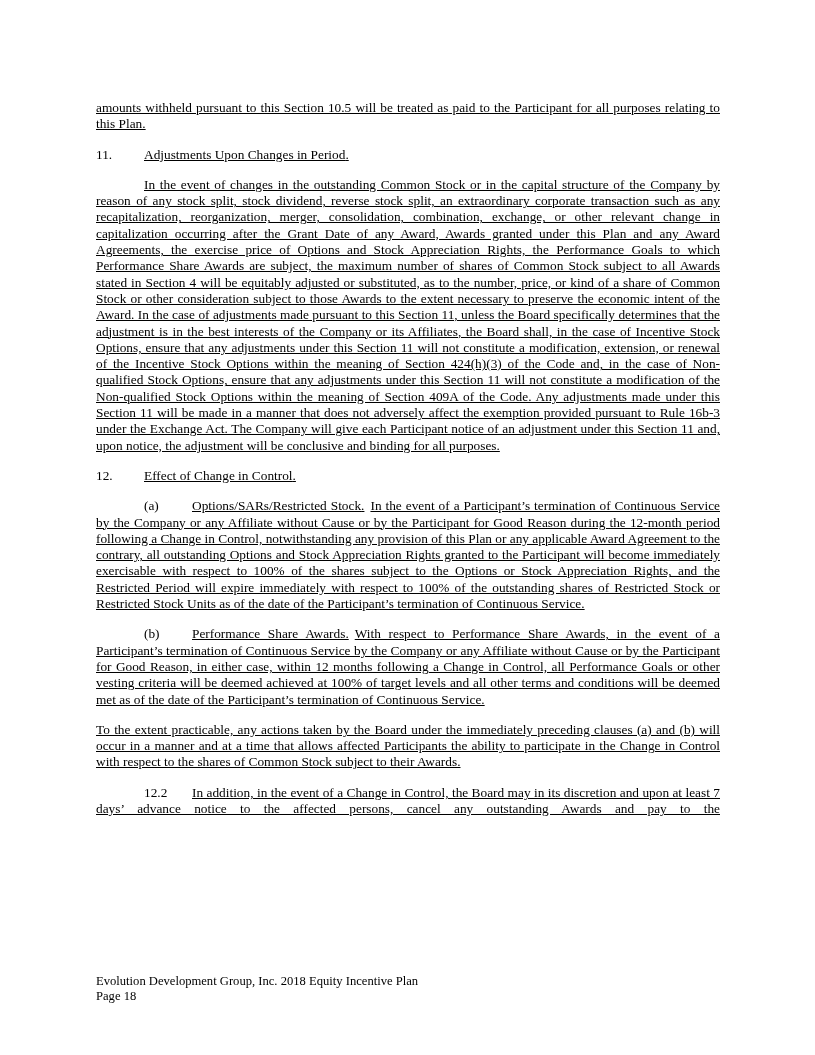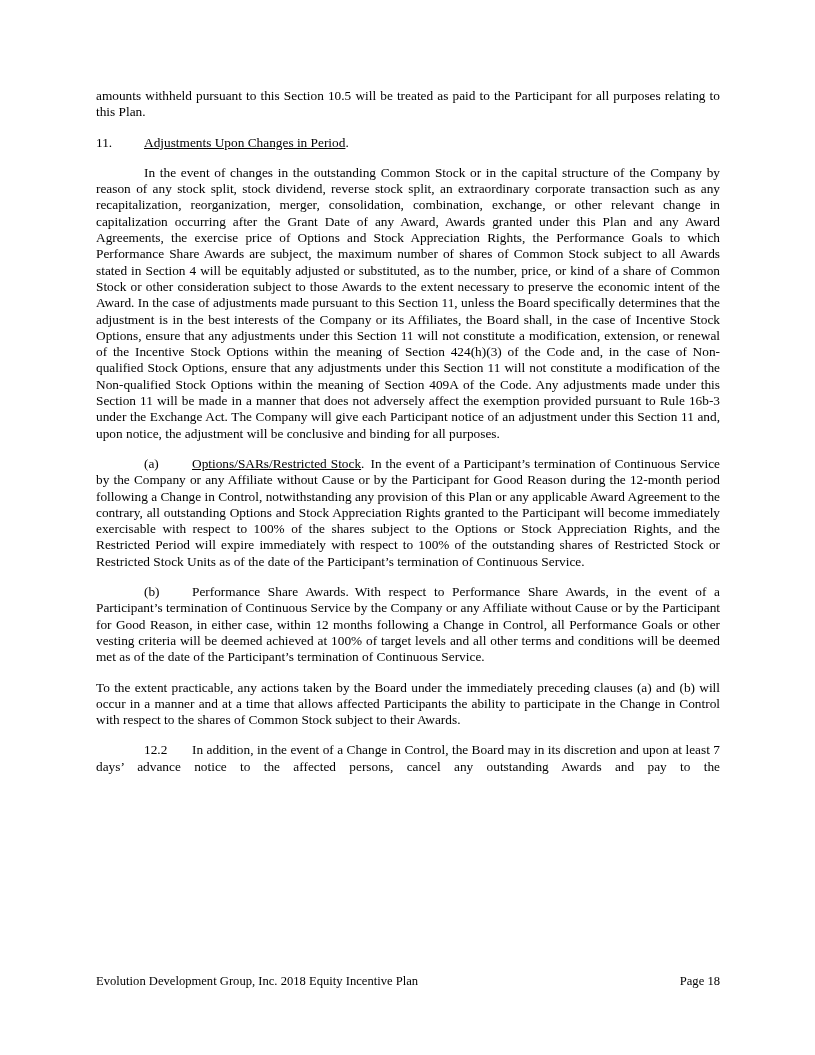--- a/index.html
+++ b/index.html
@@ -10,22 +10,23 @@
     background: #ffffff;
     overflow: hidden;
     font-family: "Liberation Serif", "DejaVu Serif", serif;
     font-size: 13.33px;
     line-height: 16.3px;
     color: #000000;
   }
   .content {
     position: absolute;
     left: 96px;
-    top: 88px;
+    top: 100px;
     width: 624px;
+    text-decoration: underline;
   }
   .block {
     margin: 14px 0 0 0;
     text-align: justify;
   }
   .block:first-child { margin-top: 0; }
   .indent { text-indent: 48px; }
   .tab-label {
     display: inline-block;
     width: 48px;
@@ -36,34 +37,36 @@
   .continued { text-align-last: justify; }
   .footer {
     position: absolute;
     left: 96px;
     top: 974px;
     width: 624px;
     display: flex;
     justify-content: space-between;
     font-size: 12.6px;
     line-height: 15px;
+    flex-direction: column;
   }
 </style>
 </head>
 <body>
 
 <div class="page">
   <div class="content">
 
     <p class="block">amounts withheld pursuant to this Section 10.5 will be treated as paid to the Participant for all purposes relating to this Plan.</p>
 
     <p class="block"><span class="tab-label">11.</span><span class="u">Adjustments Upon Changes in Period</span><span>.</span></p>
 
     <p class="block indent">In the event of changes in the outstanding Common Stock or in the capital structure of the Company by reason of any stock split, stock dividend, reverse stock split, an extraordinary corporate transaction such as any recapitalization, reorganization, merger, consolidation, combination, exchange, or other relevant change in capitalization occurring after the Grant Date of any Award, Awards granted under this Plan and any Award Agreements, the exercise price of Options and Stock Appreciation Rights, the Performance Goals to which Performance Share Awards are subject, the maximum number of shares of Common Stock subject to all Awards stated in Section 4 will be equitably adjusted or substituted, as to the number, price, or kind of a share of Common Stock or other consideration subject to those Awards to the extent necessary to preserve the economic intent of the Award. In the case of adjustments made pursuant to this Section 11, unless the Board specifically determines that the adjustment is in the best interests of the Company or its Affiliates, the Board shall, in the case of Incentive Stock Options, ensure that any adjustments under this Section 11 will not constitute a modification, extension, or renewal of the Incentive Stock Options within the meaning of Section 424(h)(3) of the Code and, in the case of Non-qualified Stock Options, ensure that any adjustments under this Section 11 will not constitute a modification of the Non-qualified Stock Options within the meaning of Section 409A of the Code. Any adjustments made under this Section 11 will be made in a manner that does not adversely affect the exemption provided pursuant to Rule 16b-3 under the Exchange Act. The Company will give each Participant notice of an adjustment under this Section 11 and, upon notice, the adjustment will be conclusive and binding for all purposes.</p>
 
+    <p class="block"><span class="tab-label">12.</span><span class="u">Effect of Change in Control</span><span>.</span></p>
 
 
     <p class="block indent"><span class="tab-label">(a)</span><span class="u">Options/SARs/Restricted Stock</span><span class="gap-after">.</span><span>In the event of a Participant’s termination of Continuous Service by the Company or any Affiliate without Cause or by the Participant for Good Reason during the 12-month period following a Change in Control, notwithstanding any provision of this Plan or any applicable Award Agreement to the contrary, all outstanding Options and Stock Appreciation Rights granted to the Participant will become immediately exercisable with respect to 100% of the shares subject to the Options or Stock Appreciation Rights, and the Restricted Period will expire immediately with respect to 100% of the outstanding shares of Restricted Stock or Restricted Stock Units as of the date of the Participant’s termination of Continuous Service.</span></p>
 
     <p class="block indent"><span class="tab-label">(b)</span><span class="gap-after">Performance Share Awards.</span><span>With respect to Performance Share Awards, in the event of a Participant’s termination of Continuous Service by the Company or any Affiliate without Cause or by the Participant for Good Reason, in either case, within 12 months following a Change in Control, all Performance Goals or other vesting criteria will be deemed achieved at 100% of target levels and all other terms and conditions will be deemed met as of the date of the Participant’s termination of Continuous Service.</span></p>
 
     <p class="block">To the extent practicable, any actions taken by the Board under the immediately preceding clauses (a) and (b) will occur in a manner and at a time that allows affected Participants the ability to participate in the Change in Control with respect to the shares of Common Stock subject to their Awards.</p>
 
     <p class="block indent continued"><span class="tab-label">12.2</span><span>In addition, in the event of a Change in Control, the Board may in its discretion and upon at least 7 days’ advance notice to the affected persons, cancel any outstanding Awards and pay to the</span></p>
 

